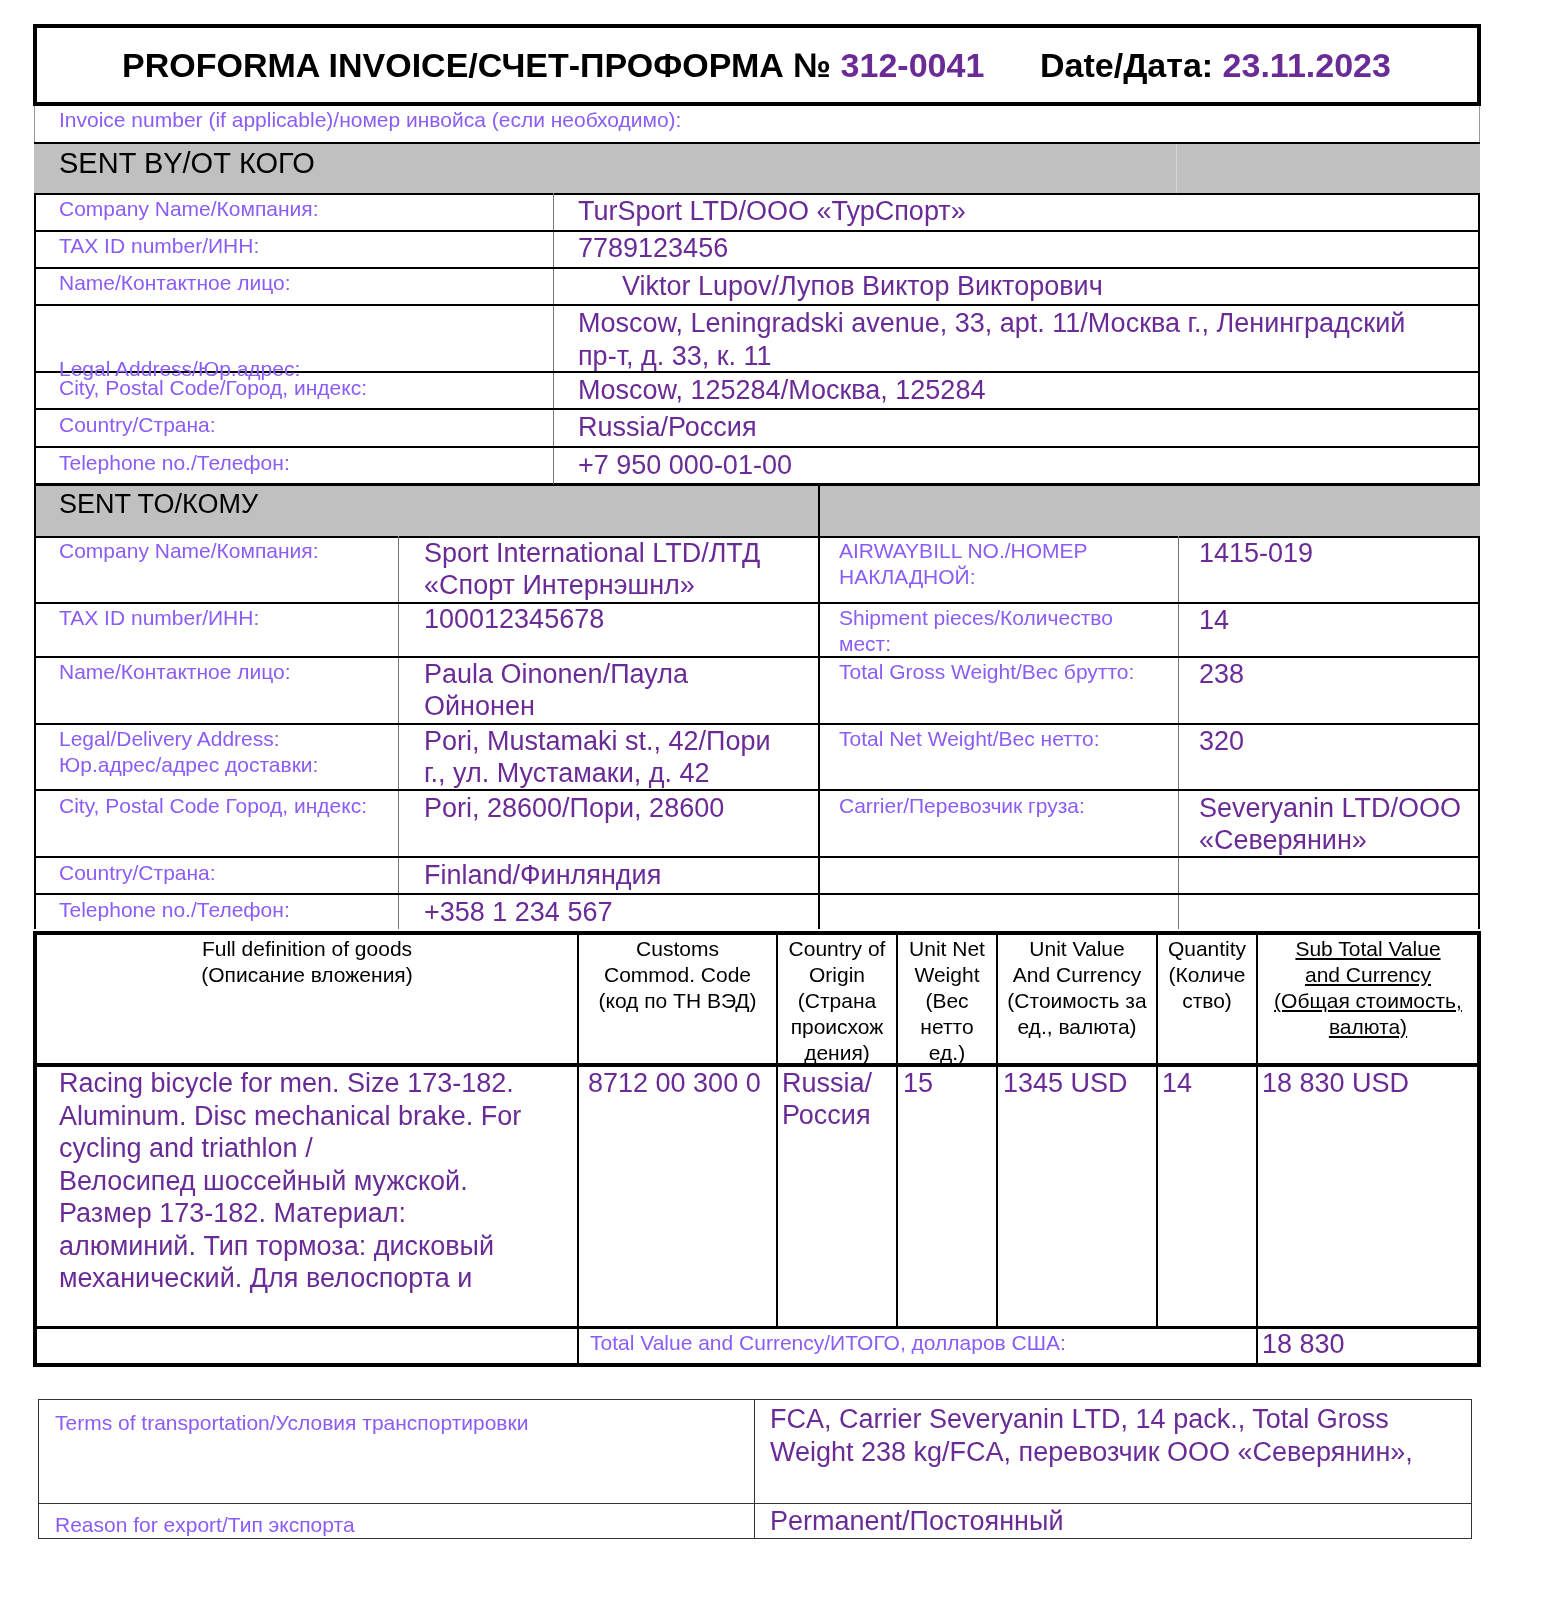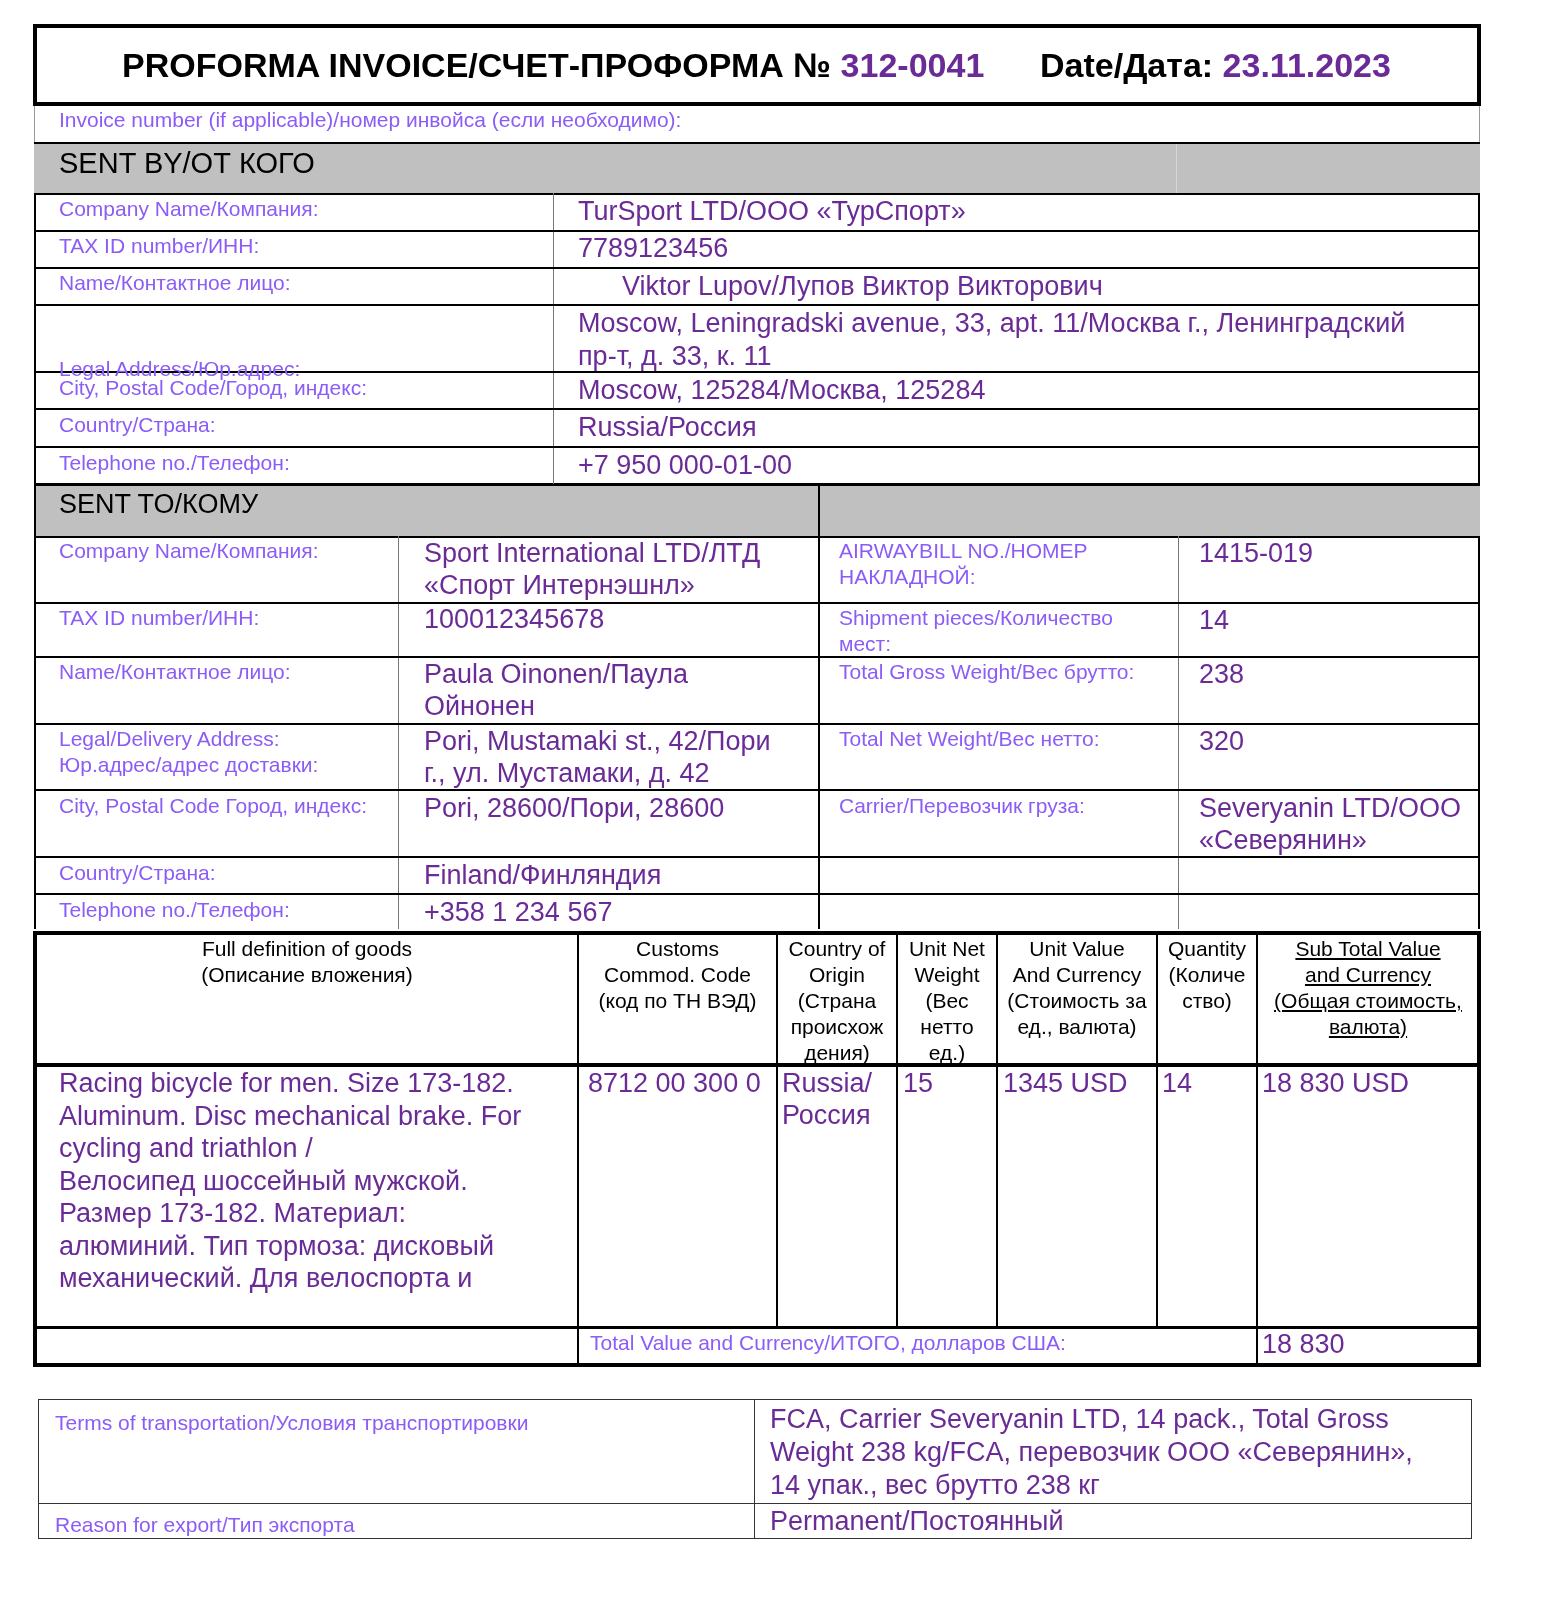--- a/index.html
+++ b/index.html
@@ -203,17 +203,16 @@
 <div class="abs val" style="left:1262px;top:1328px;">18 830</div>
 
 <div class="box" style="left:38px;top:1399px;width:1434px;height:140px;border-width:1px;border-color:#333;"></div>
 <div class="vl" style="left:754px;top:1399px;width:1px;height:140px;background:#333;"></div>
 <div class="hl" style="left:38px;top:1503px;width:1434px;height:1px;background:#333;"></div>
 
 <div class="abs lbl" style="left:55px;top:1410px;">Terms of transportation/Условия транспортировки</div>
 <div class="abs val" style="left:770px;top:1403px;">
   <div>FCA, Carrier Severyanin LTD, 14 pack., Total Gross</div>
   <div>Weight 238 kg/FCA, перевозчик ООО «Северянин»,</div>
-  <div>14 упак., вес брутто 238 кг</div>
 </div>
 
 <div class="abs lbl" style="left:55px;top:1512px;">Reason for export/Тип экспорта</div>
 <div class="abs val" style="left:770px;top:1505px;">Permanent/Постоянный</div>
 
 </body></html>

